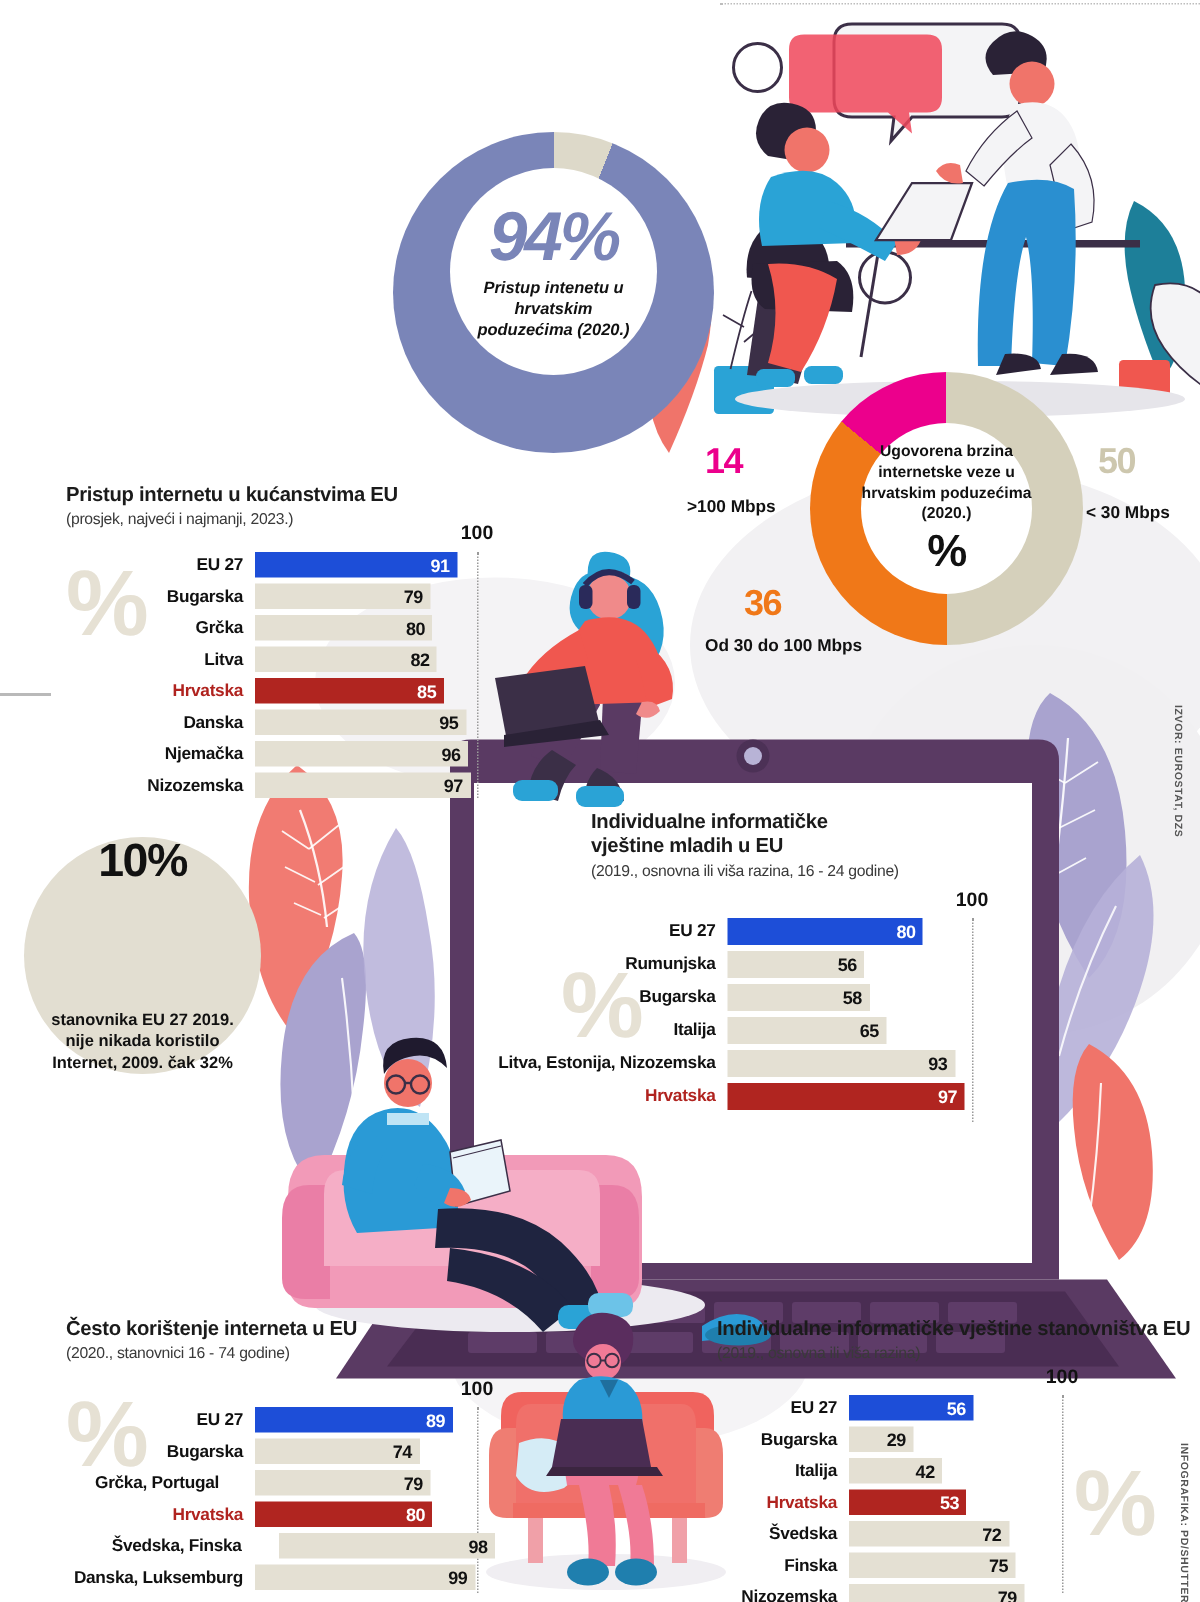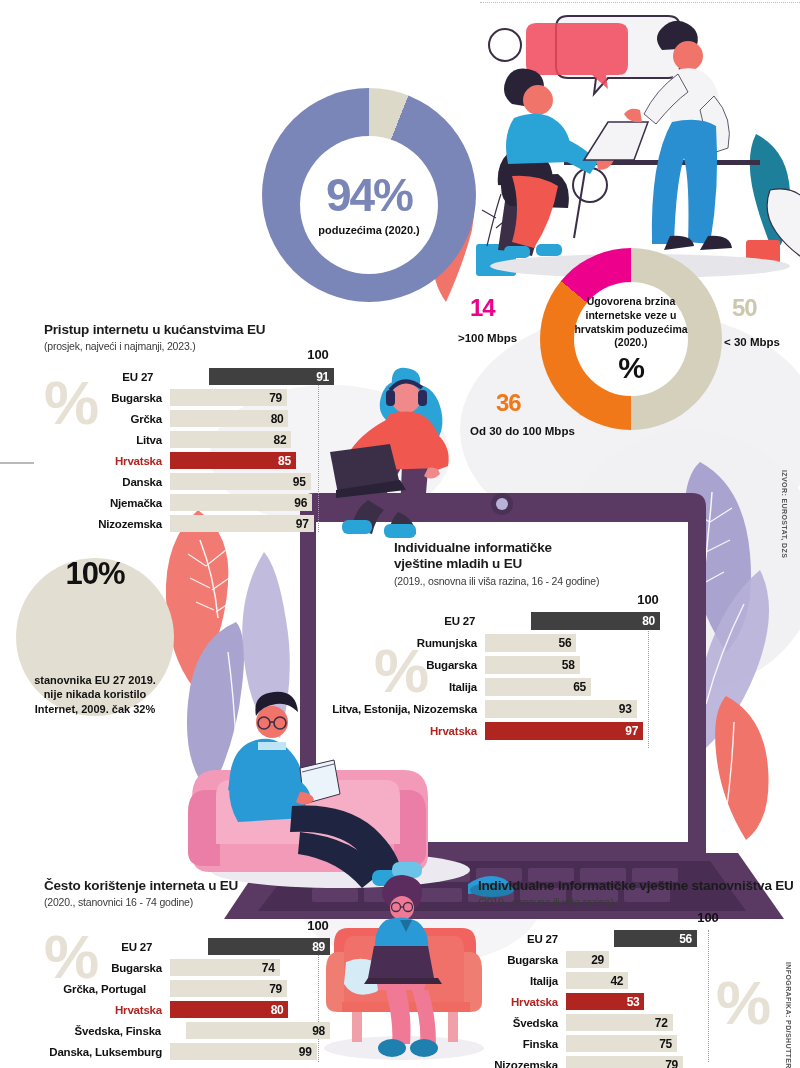--- a/index.html
+++ b/index.html
@@ -40,21 +40,21 @@
   .row-label {
     font-size: 11.5px; font-weight: 700; color: #111;
     text-align: right; white-space: nowrap; letter-spacing: -0.2px;
   }
   .row-label.hr { color: #b0231f; }
   .bar {
     height: 100%;
     display: flex; align-items: center; justify-content: flex-end;
     background: #e4e0d3;
   }
-  .bar.eu { background: #404040; margin-left: 48px; }
+  .bar.eu { background: #1d4ed8; }
   .bar.hr { background: #b02520; }
   .bar-val {
     font-size: 12px; font-weight: 700; color: #111;
     padding-right: 5px; letter-spacing: -0.3px;
   }
   .bar.eu .bar-val, .bar.hr .bar-val { color: #ffffff; }
 
   
   .donut { position: absolute; border-radius: 50%; }
   .donut-hole {
@@ -289,23 +289,24 @@
     <path d="M468,884 q18,-12 34,-6 q10,4 6,12 l-40,4z" fill="#2a9ad6"></path>
     <ellipse cx="492" cy="890" rx="22" ry="7" fill="#1f7fae"></ellipse>
   </svg>
 
   <div class="hr-line" style="left:0;top:462px;width:34px;"></div>
   <div class="dotline" style="left:480px;top:2px;width:320px;"></div>
 
   <div>
     <div class="donut" style="left:262px;top:88px;width:214px;height:214px;
          background: conic-gradient(from 0deg, #ddd9c9 0deg 21.6deg, #7a85b8 21.6deg 360deg);"></div>
-    <div class="donut-hole" style="left:300px;top:136px;width:138px;height:138px;">
+    <div class="donut-hole" style="left:300px;top:112px;width:138px;height:138px;font-style:italic;">
       <div class="donut-big">94%</div>
       <div class="donut-cap">
+        <div>Pristup intenetu u hrvatskim</div>
         <div>poduzećima (2020.)</div>
       </div>
     </div>
   </div>
 
   <div>
     <div class="donut" style="left:540px;top:248px;width:182px;height:182px;
          background: conic-gradient(from 0deg, #d5d0bb 0deg 180deg, #f07818 180deg 309.6deg, #ec008c 309.6deg 360deg);"></div>
     <div class="donut-hole" style="left:574px;top:282px;width:114px;height:114px;">
       <div class="donut2-cap">

